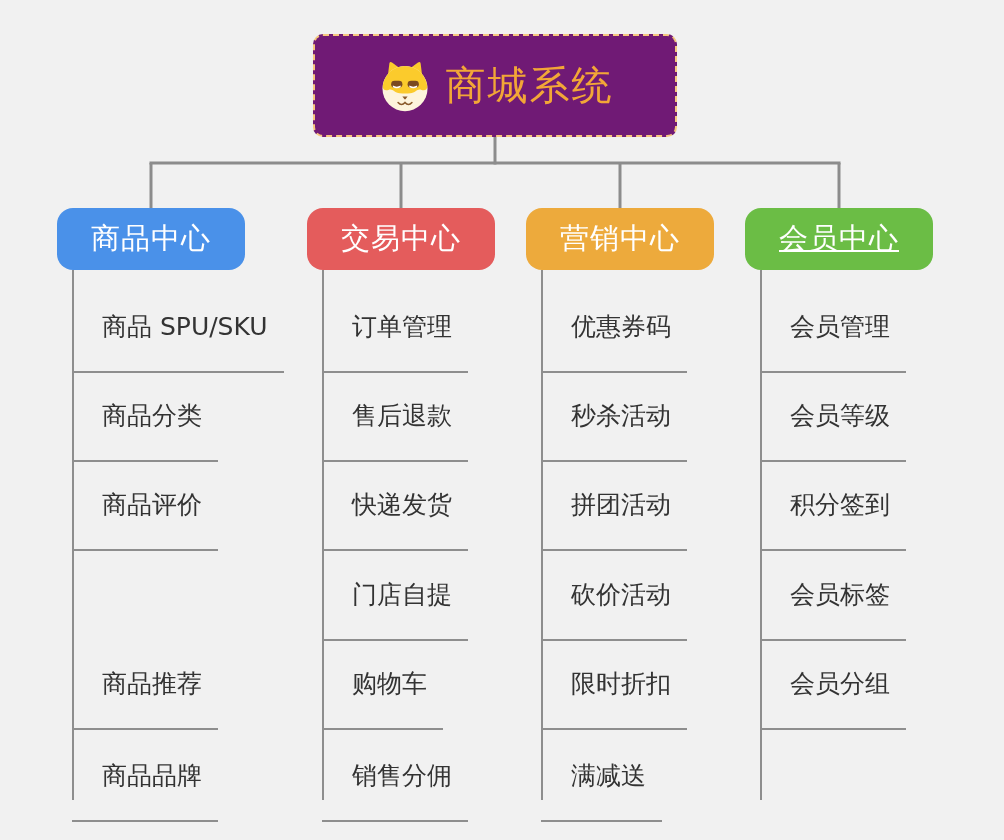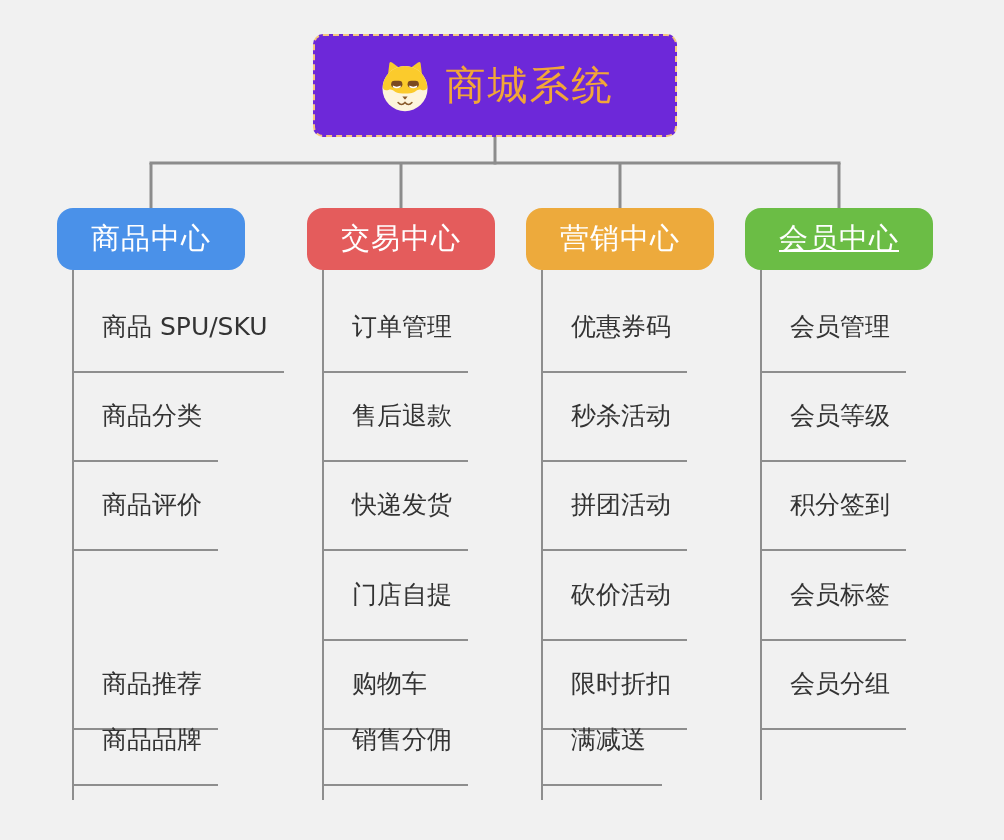--- a/index.html
+++ b/index.html
@@ -19,21 +19,21 @@
     left: 0; top: 0;
     width: 1004px; height: 840px;
     pointer-events: none;
   }
   
   .root-node {
     position: absolute;
     left: 313px; top: 34px;
     width: 364px; height: 103px;
     box-sizing: border-box;
-    background: #6d28d9;
+    background: #701a75;
     border: 2px dashed #F6C77E;
     border-radius: 10px;
     display: flex;
     align-items: center;
     justify-content: center;
     gap: 13px;
     cursor: pointer;
   }
   .root-title {
     color: #F2A637;
@@ -81,21 +81,21 @@
     font-size: 25px;
     color: #333333;
     white-space: nowrap;
     cursor: pointer;
   }
   .r0 { top:  99px; }
   .r1 { top: 188px; }
   .r2 { top: 277px; }
   .r3 { top: 367px; }
   .r4 { top: 456px; }
-  .r5 { top: 512px; }
+  .r5 { top: 548px; }
   .b0 { left:  57px; }
   .b1 { left: 307px; }
   .b2 { left: 526px; }
   .b3 { left: 745px; }
 </style>
 </head>
 <body>
 
 <div class="canvas">
 

